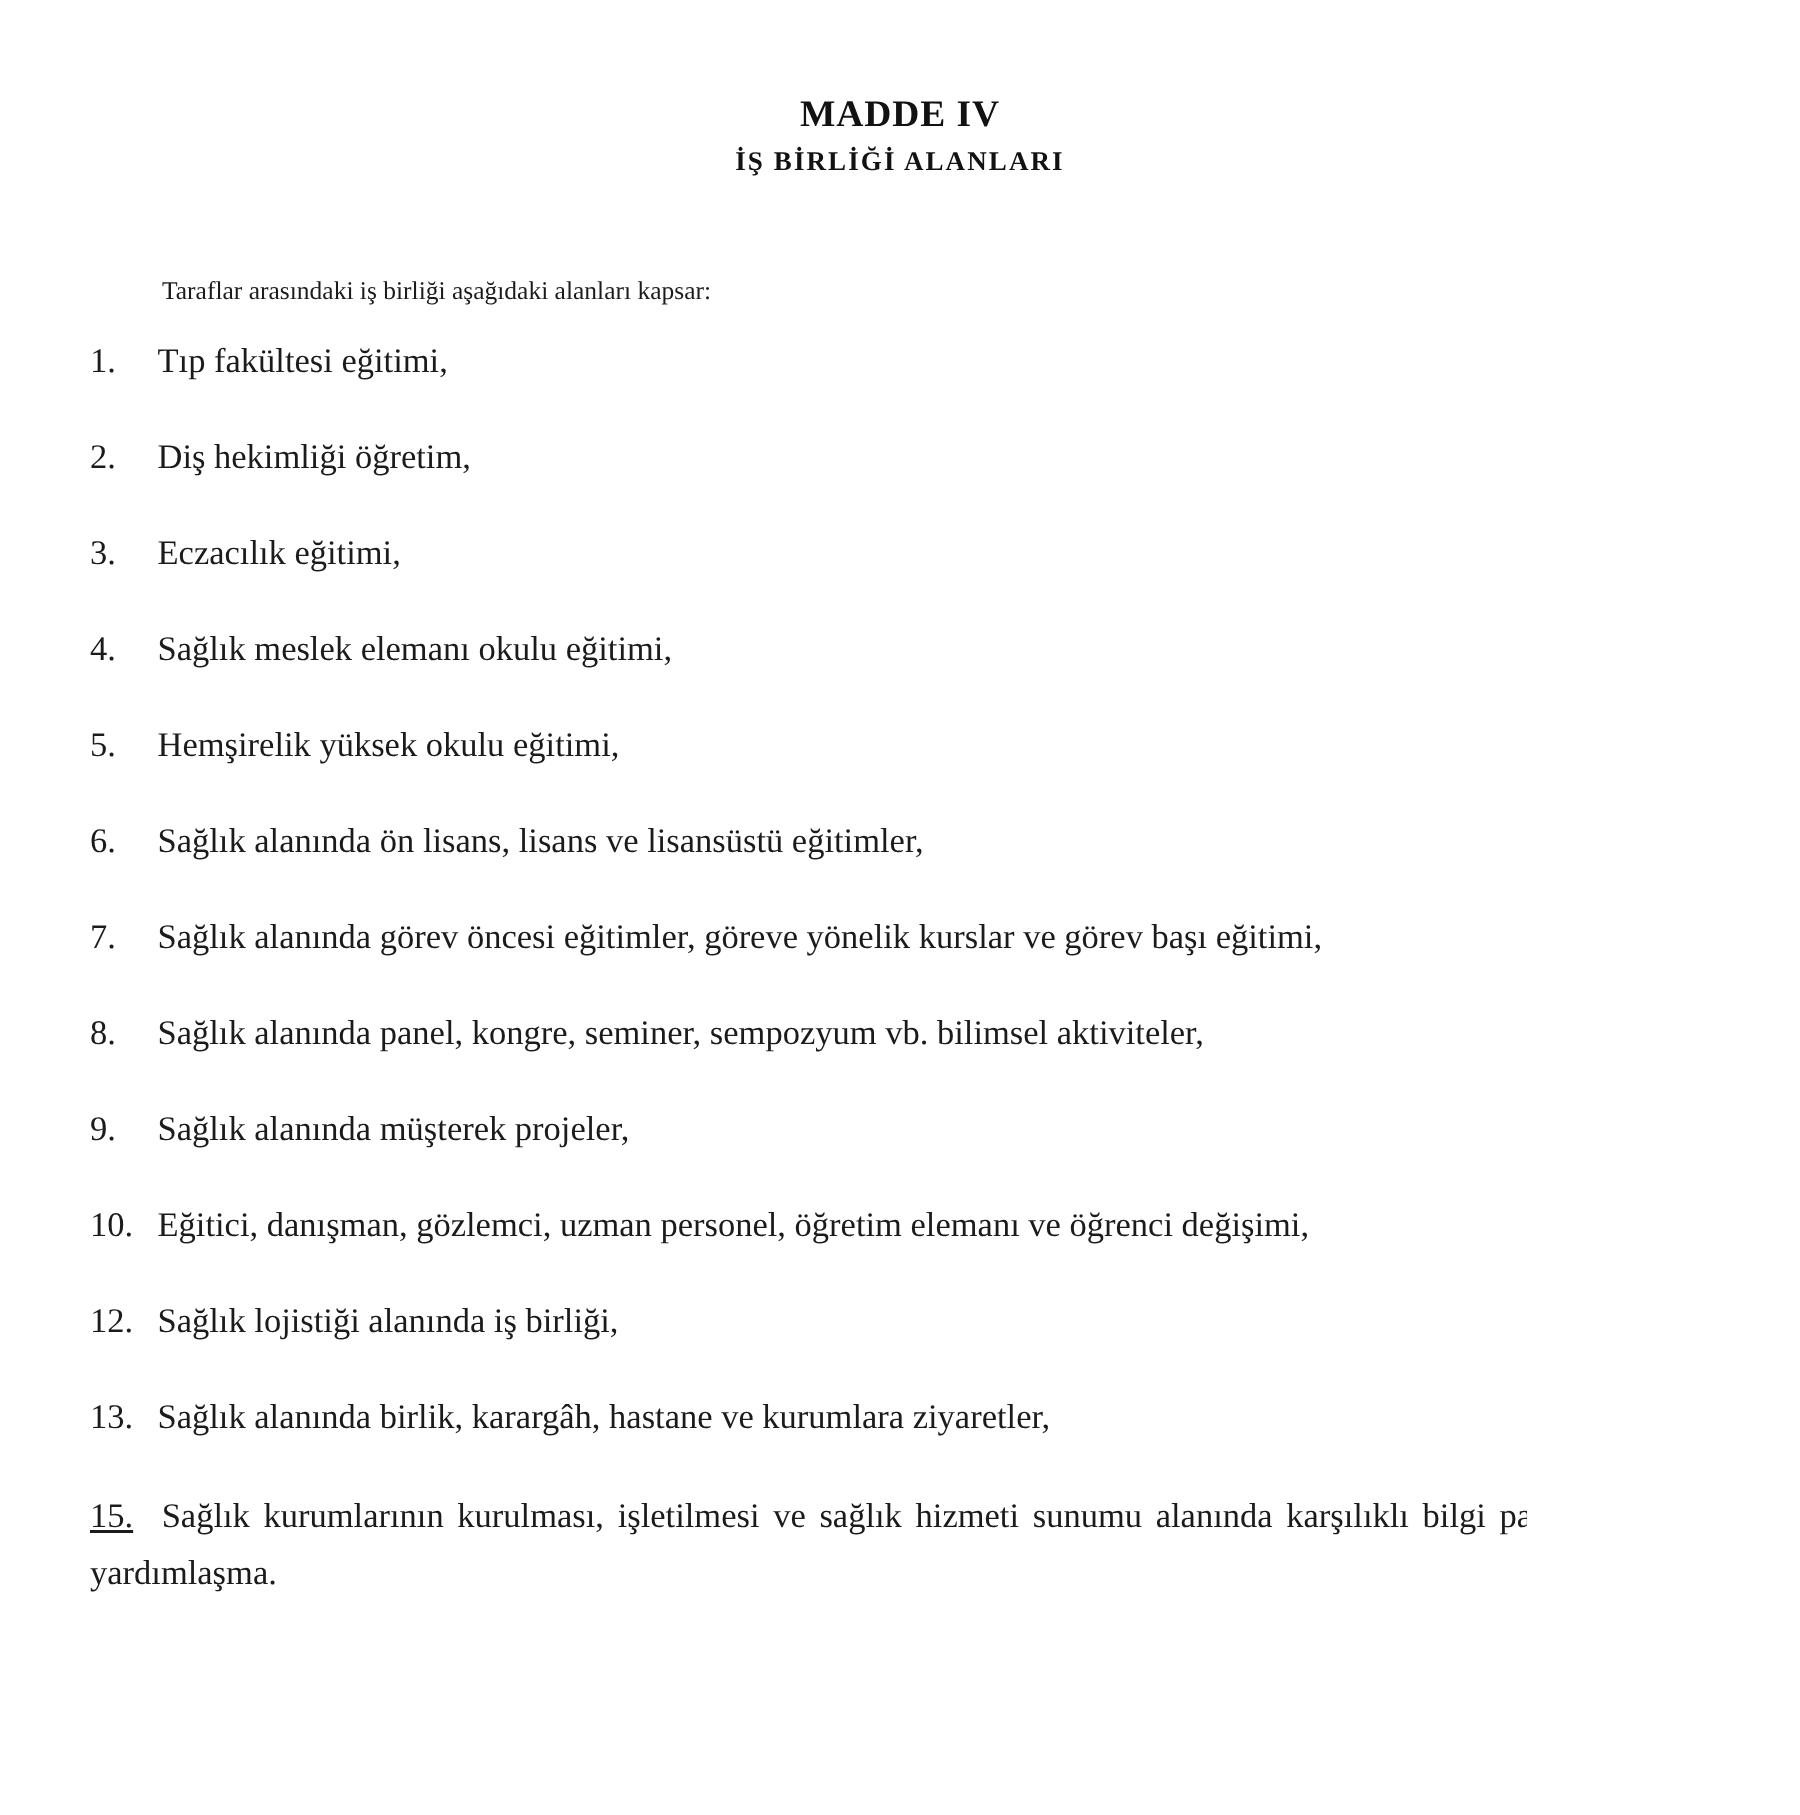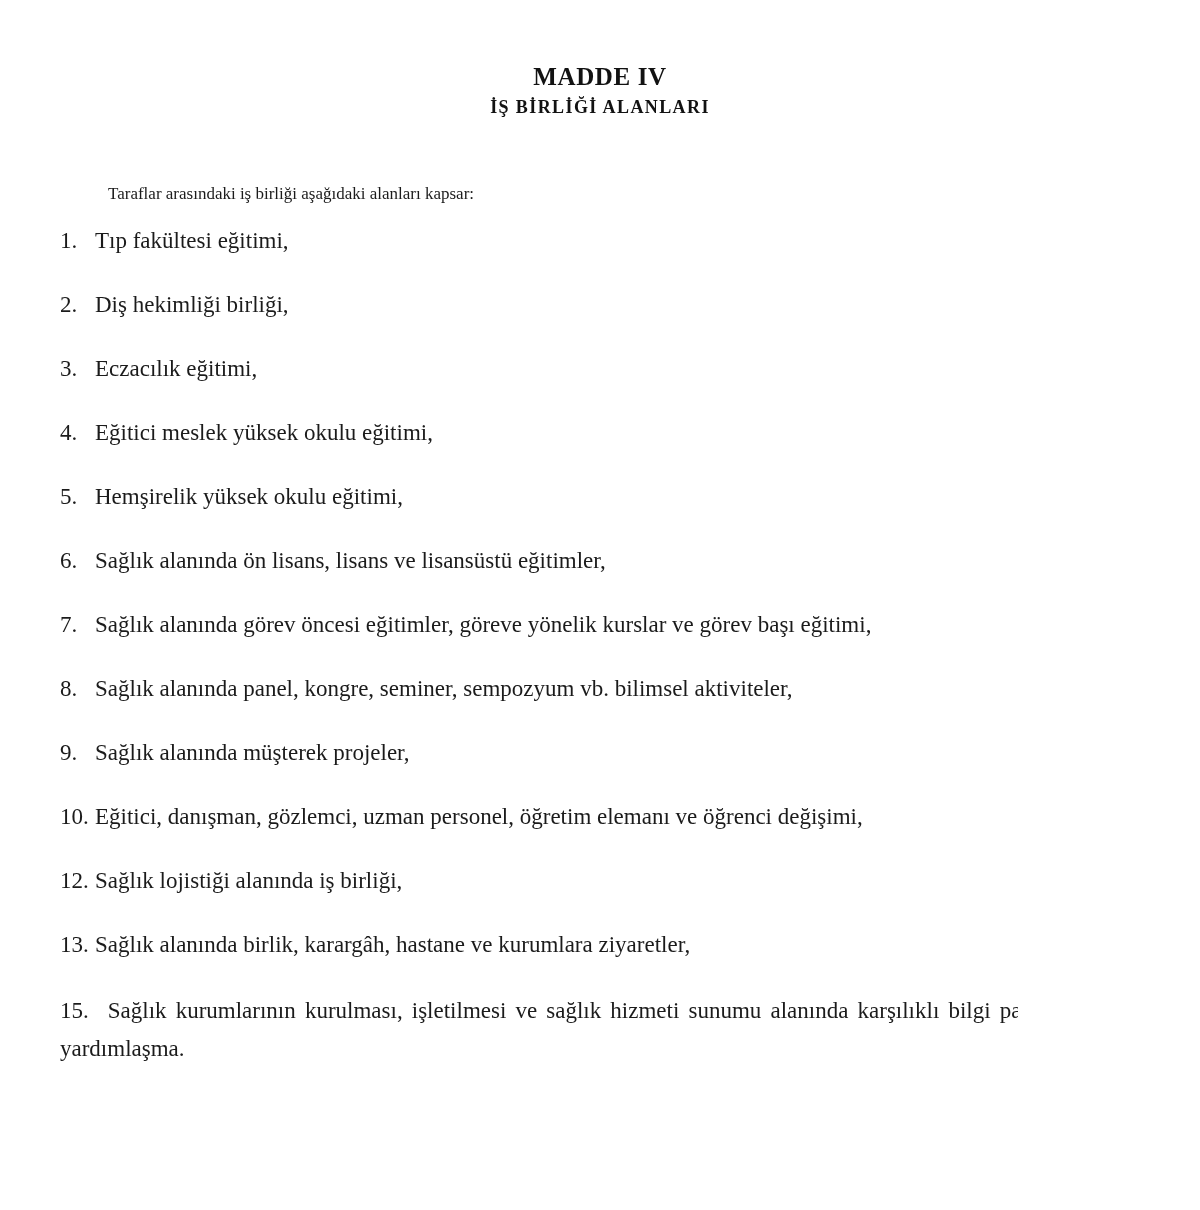--- a/index.html
+++ b/index.html
@@ -68,38 +68,39 @@
   .list-item .num {
     position: absolute;
     left: 0;
     top: 0;
     width: 40px;
     text-align: left;
     color: #1b1b1b;
   }
   .list-item .txt {
     display: block;
-    margin-left: 35px;
+    margin-left: 45px;
     color: #1b1b1b;
   }
 
   
   .list-item.justified {
     margin-bottom: 0;
   }
   .list-item.justified .body {
     display: block;
     margin-left: 0;
     text-align: justify;
     text-justify: inter-word;
     width: 1060px;
     line-height: 38px;
   }
   .list-item.justified .body .num-inline {
     margin-right: 19px;
+    text-decoration: underline;
   }
 </style>
 </head>
 <body>
 
 <div class="page">
 
   <div class="title-block">
     <div class="title-line">MADDE IV</div>
     <div class="title-line second">İŞ BİRLİĞİ ALANLARI</div>
@@ -109,31 +110,31 @@
 
   <div class="list">
 
     <div class="list-item">
       <span class="num">1.</span>
       <span class="txt">Tıp fakültesi eğitimi,</span>
     </div>
 
     <div class="list-item">
       <span class="num">2.</span>
-      <span class="txt">Diş hekimliği birliği,</span>
+      <span class="txt">Diş hekimliği öğretim,</span>
     </div>
 
     <div class="list-item">
       <span class="num">3.</span>
       <span class="txt">Eczacılık eğitimi,</span>
     </div>
 
     <div class="list-item">
       <span class="num">4.</span>
-      <span class="txt">Eğitici meslek yüksek okulu eğitimi,</span>
+      <span class="txt">Sağlık meslek elemanı okulu eğitimi,</span>
     </div>
 
     <div class="list-item">
       <span class="num">5.</span>
       <span class="txt">Hemşirelik yüksek okulu eğitimi,</span>
     </div>
 
     <div class="list-item">
       <span class="num">6.</span>
       <span class="txt">Sağlık alanında ön lisans, lisans ve lisansüstü eğitimler,</span>

